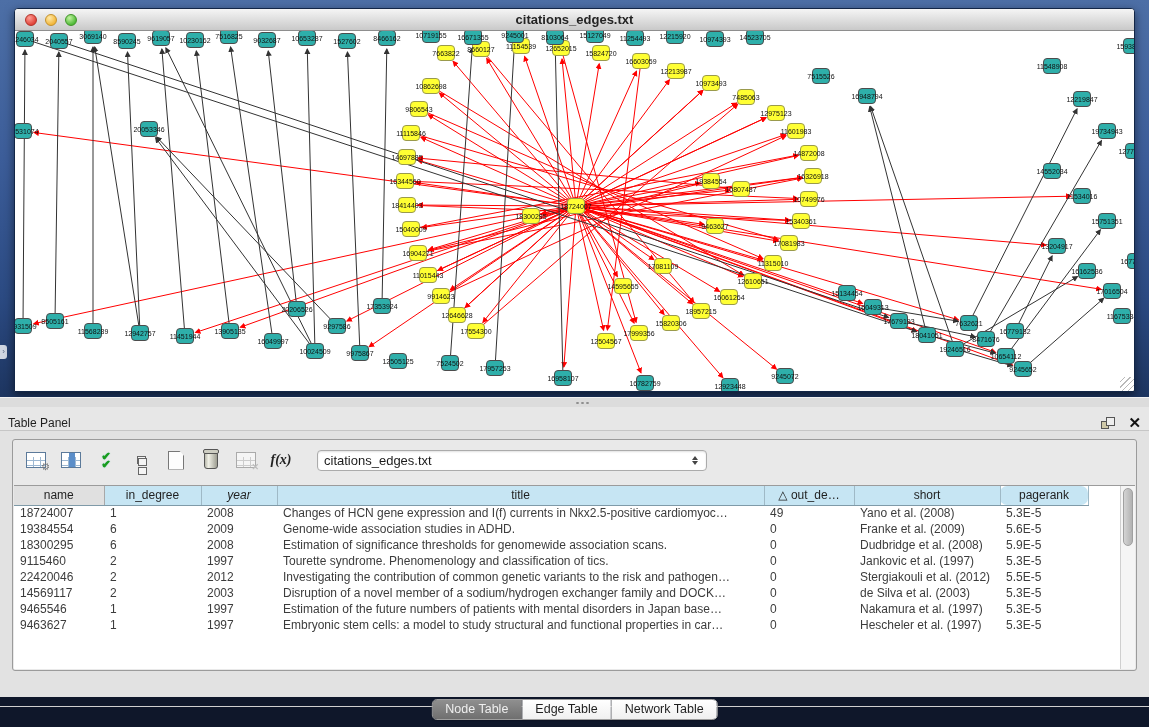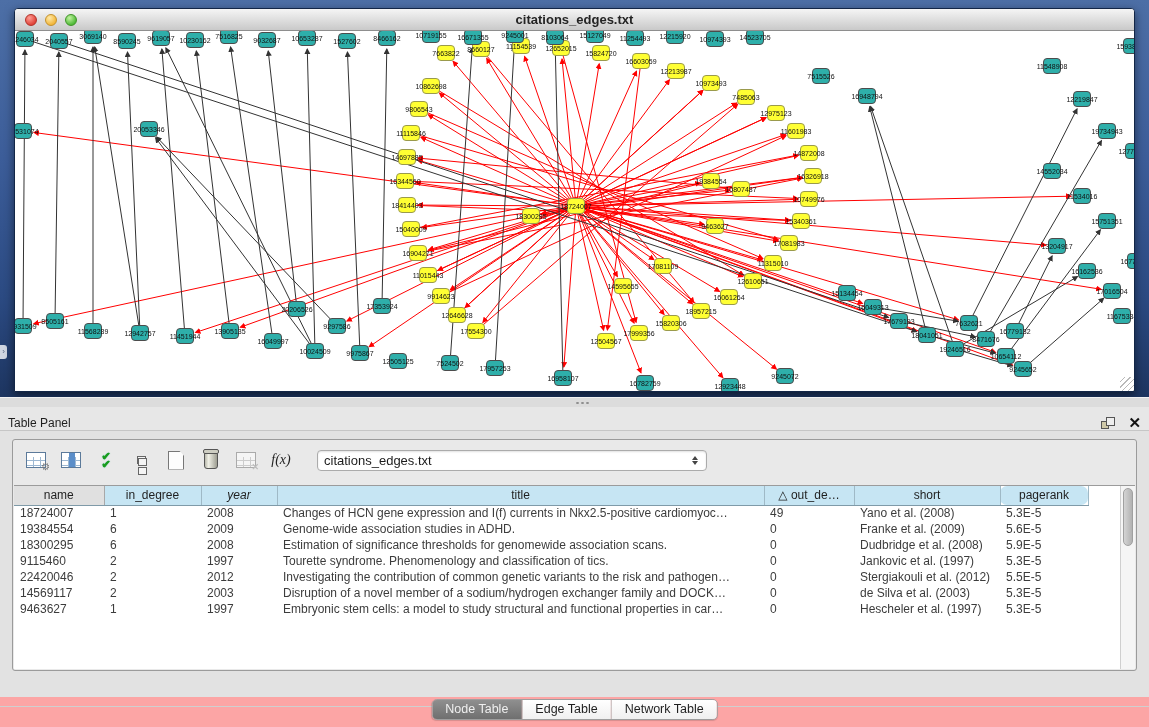--- a/index.html
+++ b/index.html
@@ -60,21 +60,21 @@
   .mini-table.colsel .grid::after { content:""; position:absolute; left:7px; top:-4px; bottom:0; width:6px; background:#5b8ec9; }
   .mini-table.disabled { filter:grayscale(1) opacity(.55); }
   .gear-badge { position:absolute; right:-5px; bottom:-5px; font-size:10px; color:#777; }
   .xx-badge { position:absolute; right:-4px; bottom:-5px; font-size:9px; color:#999; font-weight:bold; }
   .checks { font-size:11px; color:#1b9b1b; line-height:8px; font-weight:bold; text-shadow:0 0 1px #0a6; }
   .rows-icon span { display:block; width:9px; height:8px; border:1px solid #666; background:#f4f4f4; margin:1px 0; }
   .doc-icon { width:16px; height:19px; background:#fdfdfd; border:1px solid #777;
     clip-path:polygon(0 0,70% 0,100% 28%,100% 100%,0 100%); }
   .trash-icon { width:14px; height:18px; background:linear-gradient(90deg,#b9b9ad,#f0f0e6 30%,#9d9d91); border:1px solid #555; border-radius:2px 2px 3px 3px; position:relative; }
   .trash-icon::before { content:""; position:absolute; left:-2px; top:-3px; right:-2px; height:3px; background:#cdcdc2; border:1px solid #555; border-radius:2px; }
-  .fx-label { font-size:14px; font-style:italic; font-family:"Liberation Serif", serif; color:#222; font-weight:normal; }
+  .fx-label { font-size:14px; font-style:italic; font-family:"Liberation Serif", serif; color:#222; font-weight:bold; }
 
   .combo { margin-left:14px; width:390px; height:21px; background:#fff;
     border:1px solid #ababab; border-radius:4px; display:flex; align-items:center;
     padding:0 6px; box-shadow:inset 0 1px 2px rgba(0,0,0,.12); cursor:pointer; }
   .combo .val { flex:1; font-size:13px; color:#1c1c1c; }
   .combo .stepper { display:flex; flex-direction:column; gap:1px; padding-right:2px; }
   .combo .stepper i { width:0; height:0; border-left:3.5px solid transparent; border-right:3.5px solid transparent; }
   .combo .stepper .up { border-bottom:4px solid #444; }
   .combo .stepper .down { border-top:4px solid #444; }
 
@@ -86,21 +86,21 @@
     overflow:hidden; white-space:nowrap; cursor:pointer; }
   .attr th.gray { background:#e0e0e0; border-right:1px solid #a8a8a8; }
   .attr td { height:16px; font-size:12px; color:#3c3c3c; padding:0 6px;
     overflow:hidden; white-space:nowrap; text-overflow:ellipsis; cursor:default; }
   .vscroll { position:absolute; right:0; top:0; bottom:0; width:15px;
     background:#f5f5f5; border-left:1px solid #cfcfcf; }
   .vscroll .thumb { position:absolute; left:2px; right:2px; top:2px; height:58px;
     background:linear-gradient(90deg,#d4d4d4,#b2b2b2); border:1px solid #a0a0a0; border-radius:6px; cursor:pointer; }
 
   
-  .tabs-row { position:relative; height:30px; background:#fca5a5; }
+  .tabs-row { position:relative; height:30px; background:#0f172a; }
   .tabs-row::before { content:""; position:absolute; left:0; right:0; top:9px; height:1px; background:#cfcfcf; }
   .seg { position:absolute; left:50%; transform:translateX(-50%); top:2px; display:flex;
     border:1px solid #9e9e9e; border-radius:5px; overflow:hidden;
     box-shadow:0 1px 1px rgba(0,0,0,.15); }
   .seg .tab { padding:2px 13px; font-size:12.5px; height:19px; line-height:15px;
     background:linear-gradient(180deg,#ffffff,#f0f0f0); color:#1f1f1f;
     border-right:1px solid #bdbdbd; cursor:pointer; }
   .seg .tab:last-child { border-right:none; }
   .seg .tab.sel { background:linear-gradient(180deg,#8f8f8f,#6f6f6f); color:#efefef; }
 </style>
@@ -792,20 +792,29 @@
             <tr>
               <td>14569117</td>
               <td>2</td>
               <td>2003</td>
               <td>Disruption of a novel member of a sodium/hydrogen exchanger family and DOCK…</td>
               <td>0</td>
               <td>de Silva et al. (2003)</td>
               <td>5.3E-5</td>
             </tr>
             <tr>
+              <td>9465546</td>
+              <td>1</td>
+              <td>1997</td>
+              <td>Estimation of the future numbers of patients with mental disorders in Japan base…</td>
+              <td>0</td>
+              <td>Nakamura et al. (1997)</td>
+              <td>5.3E-5</td>
+            </tr>
+            <tr>
               <td>9463627</td>
               <td>1</td>
               <td>1997</td>
               <td>Embryonic stem cells: a model to study structural and functional properties in car…</td>
               <td>0</td>
               <td>Hescheler et al. (1997)</td>
               <td>5.3E-5</td>
             </tr>
           </tbody>
       </table>

